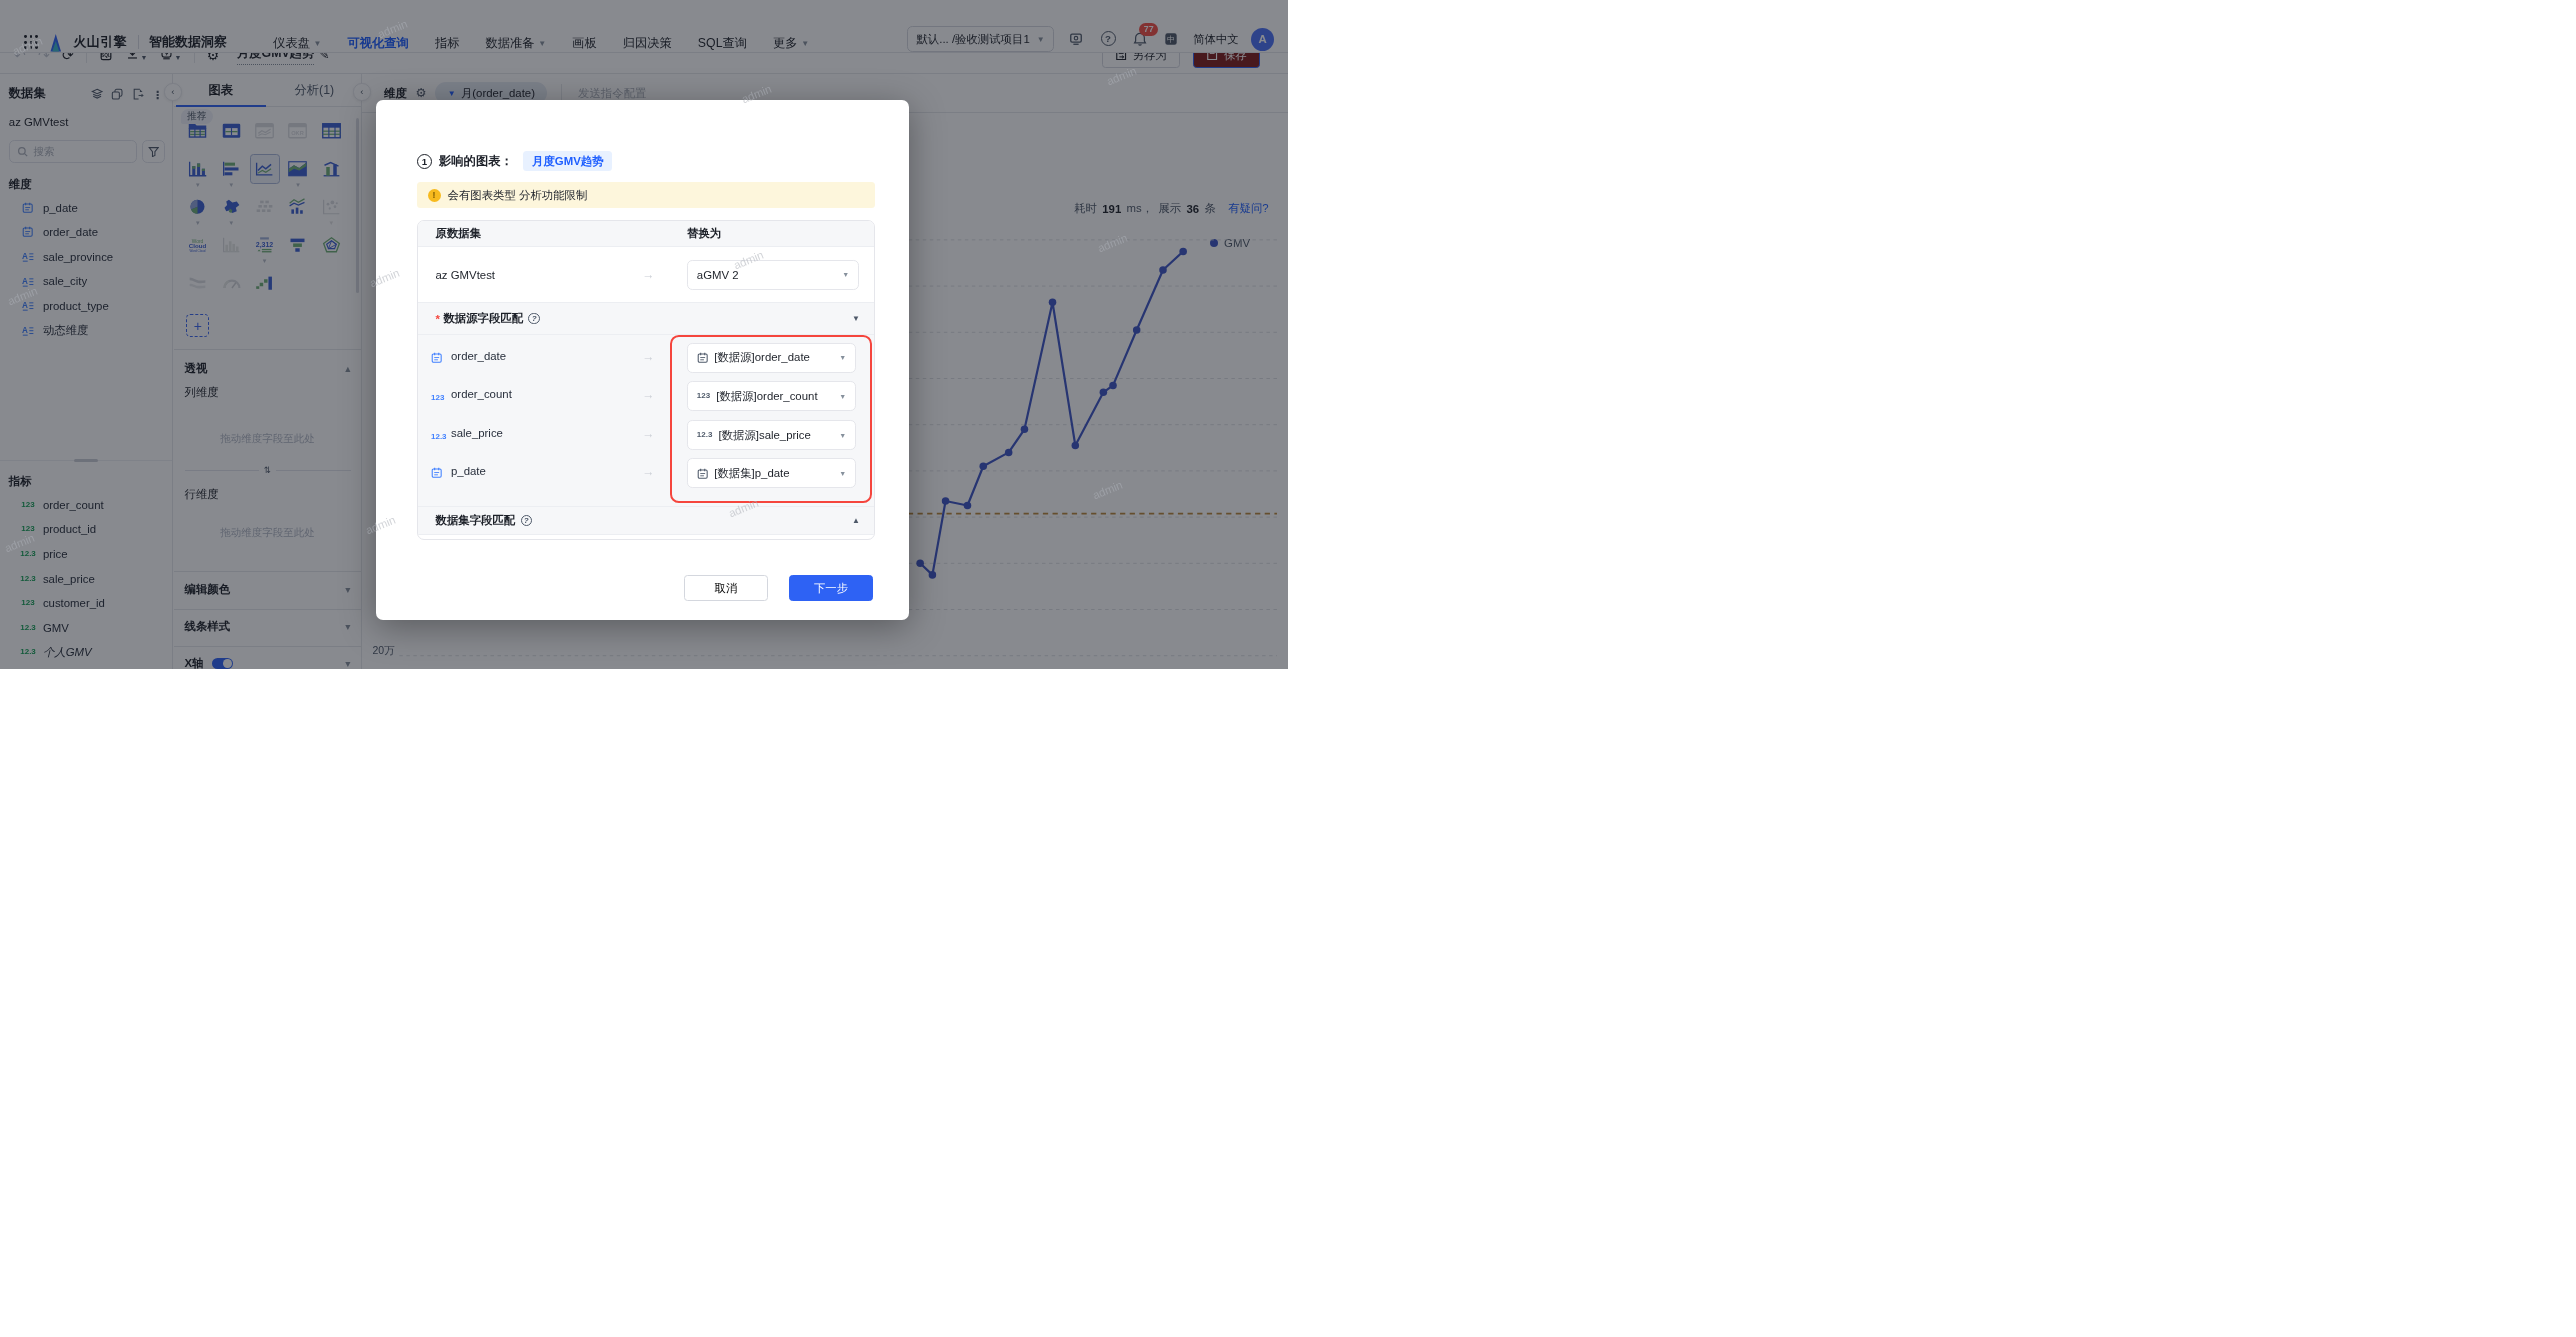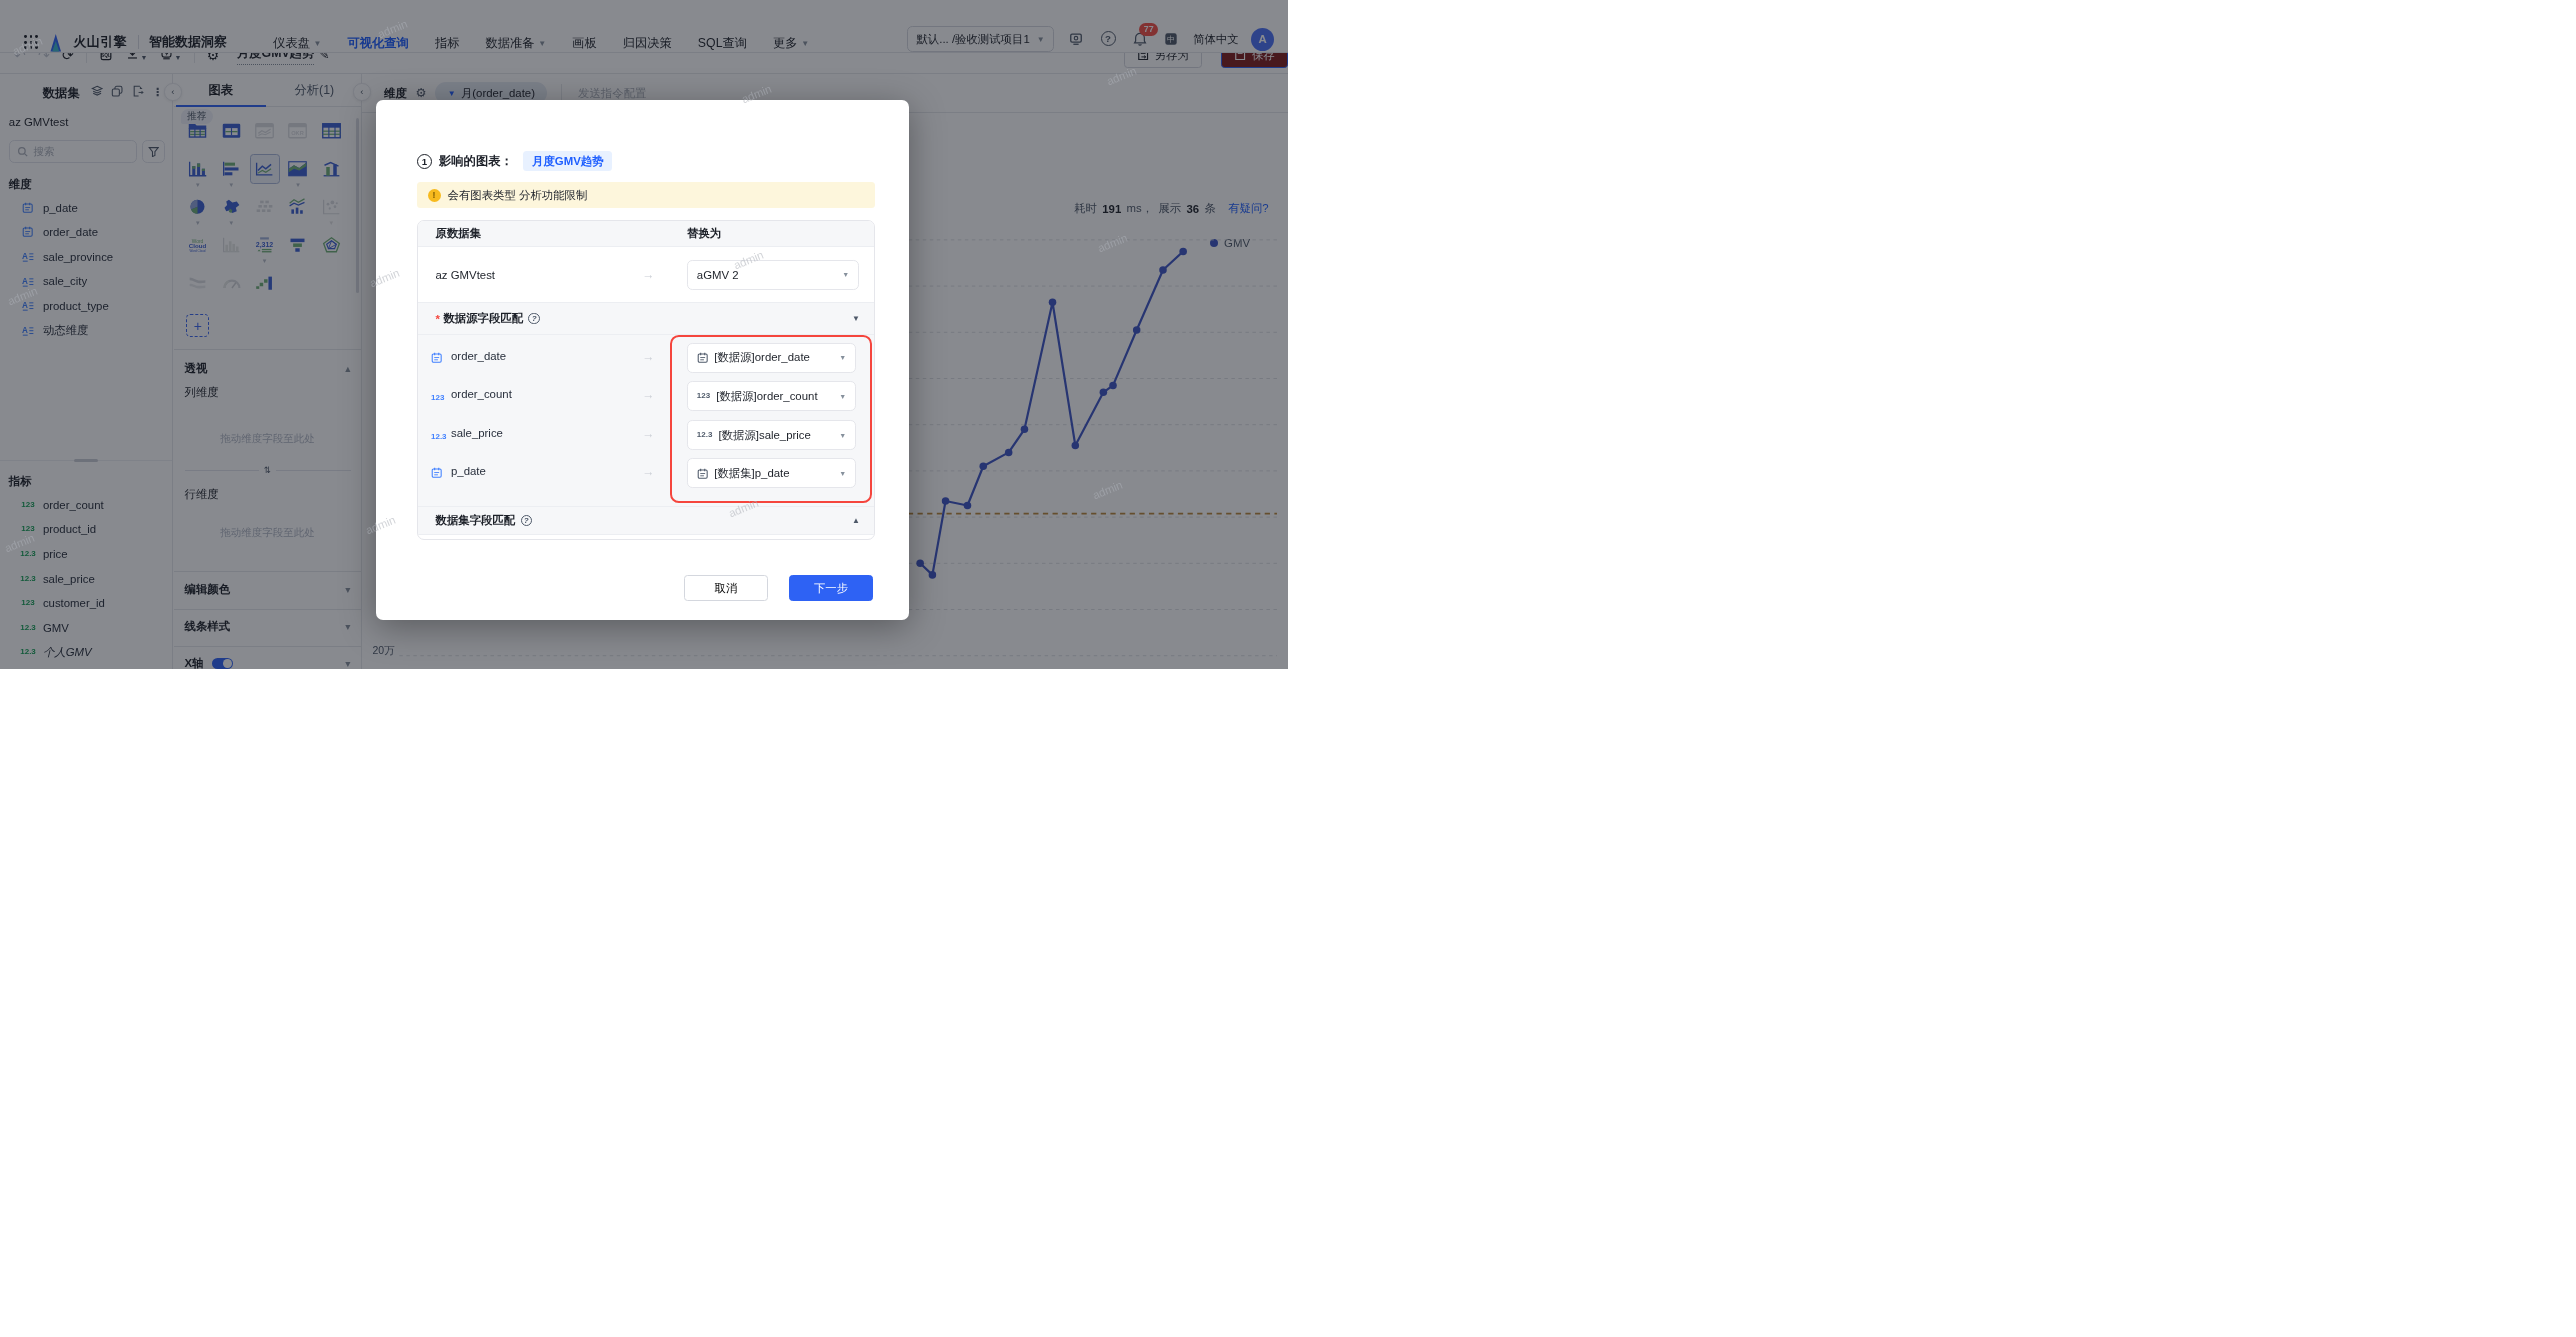--- a/index.html
+++ b/index.html
@@ -29,27 +29,27 @@
 
   
   #toolbar { position:absolute; left:0; top:37px; width:100%; height:37px; background:#fff; border-bottom:0.9px solid #e5e6eb; display:flex; align-items:center; z-index:9; }
   .tb-left { display:flex; align-items:center; gap:12.3px; padding-left:14px; }
   .tb-ic { font-size:14px; color:#1d2129; cursor:pointer; line-height:1; }
   .tb-ic.disabled { color:#c2c7d0; cursor:default; }
   .tb-divider { width:0.9px; height:16px; background:#e5e6eb; }
   .tb-caret { font-size:7px; color:#4e5969; margin-left:1.8px; }
   .chart-title-wrap { display:flex; align-items:center; gap:5.3px; margin-left:5.3px; }
   .chart-title { font-size:12.3px; font-weight:600; border-bottom:1.3px dotted #86909c; padding-bottom:1.8px; cursor:text; }
-  .tb-right { margin-left:auto; display:flex; align-items:center; gap:19px; padding-right:0; }
+  .tb-right { margin-left:auto; display:flex; align-items:center; gap:13px; padding-right:28px; }
   .btn { display:flex; align-items:center; gap:5.3px; height:26px; padding:0 12.3px; border-radius:3.5px; font-size:11.4px; cursor:pointer; border:0.9px solid #d4d7de; background:#fff; color:#1d2129; }
   .btn.primary { background:#7f1d1d; border-color:#2e62f4; color:#fff; }
 
   
   #dataset-panel { position:absolute; left:0; top:74px; width:173px; bottom:0; background:#fff; border-right:0.9px solid #e5e6eb; z-index:5; font-size:11.4px; }
-  .dp-head { display:flex; align-items:flex-start; padding:10.5px 8.8px 0 8.8px;margin-left:34px; }
+  .dp-head { display:flex; align-items:flex-end; padding:10.5px 8.8px 0 8.8px; }
   .dp-title { font-size:12.3px; font-weight:700; }
   .dp-head-icons { margin-left:auto; display:flex; gap:8px; color:#4e5969; }
   .dp-head-icons span { cursor:pointer; display:flex; }
   .ds-name { padding:14px 8.8px 0 8.8px; font-size:11.4px; color:#1d2129; }
   .search-row { display:flex; gap:5.3px; padding:12.3px 7px 0 8.8px; }
   .search-box { flex:1; display:flex; align-items:center; gap:5.3px; border:0.9px solid #e0e3ea; border-radius:5.3px; height:23px; padding:0 7px; color:#a9aeb8; }
   .search-box input { border:none; outline:none; width:70px; font-size:10.5px; background:transparent; color:#1d2129; }
   .search-box input::placeholder { color:#a9aeb8; }
   .filter-btn { width:23px; height:23px; border:0.9px solid #e0e3ea; border-radius:5.3px; display:flex; align-items:center; justify-content:center; color:#4e5969; cursor:pointer; }
   .sec-label { padding:14px 8.8px 3.5px 8.8px; font-size:11.4px; font-weight:700; color:#1d2129; }

